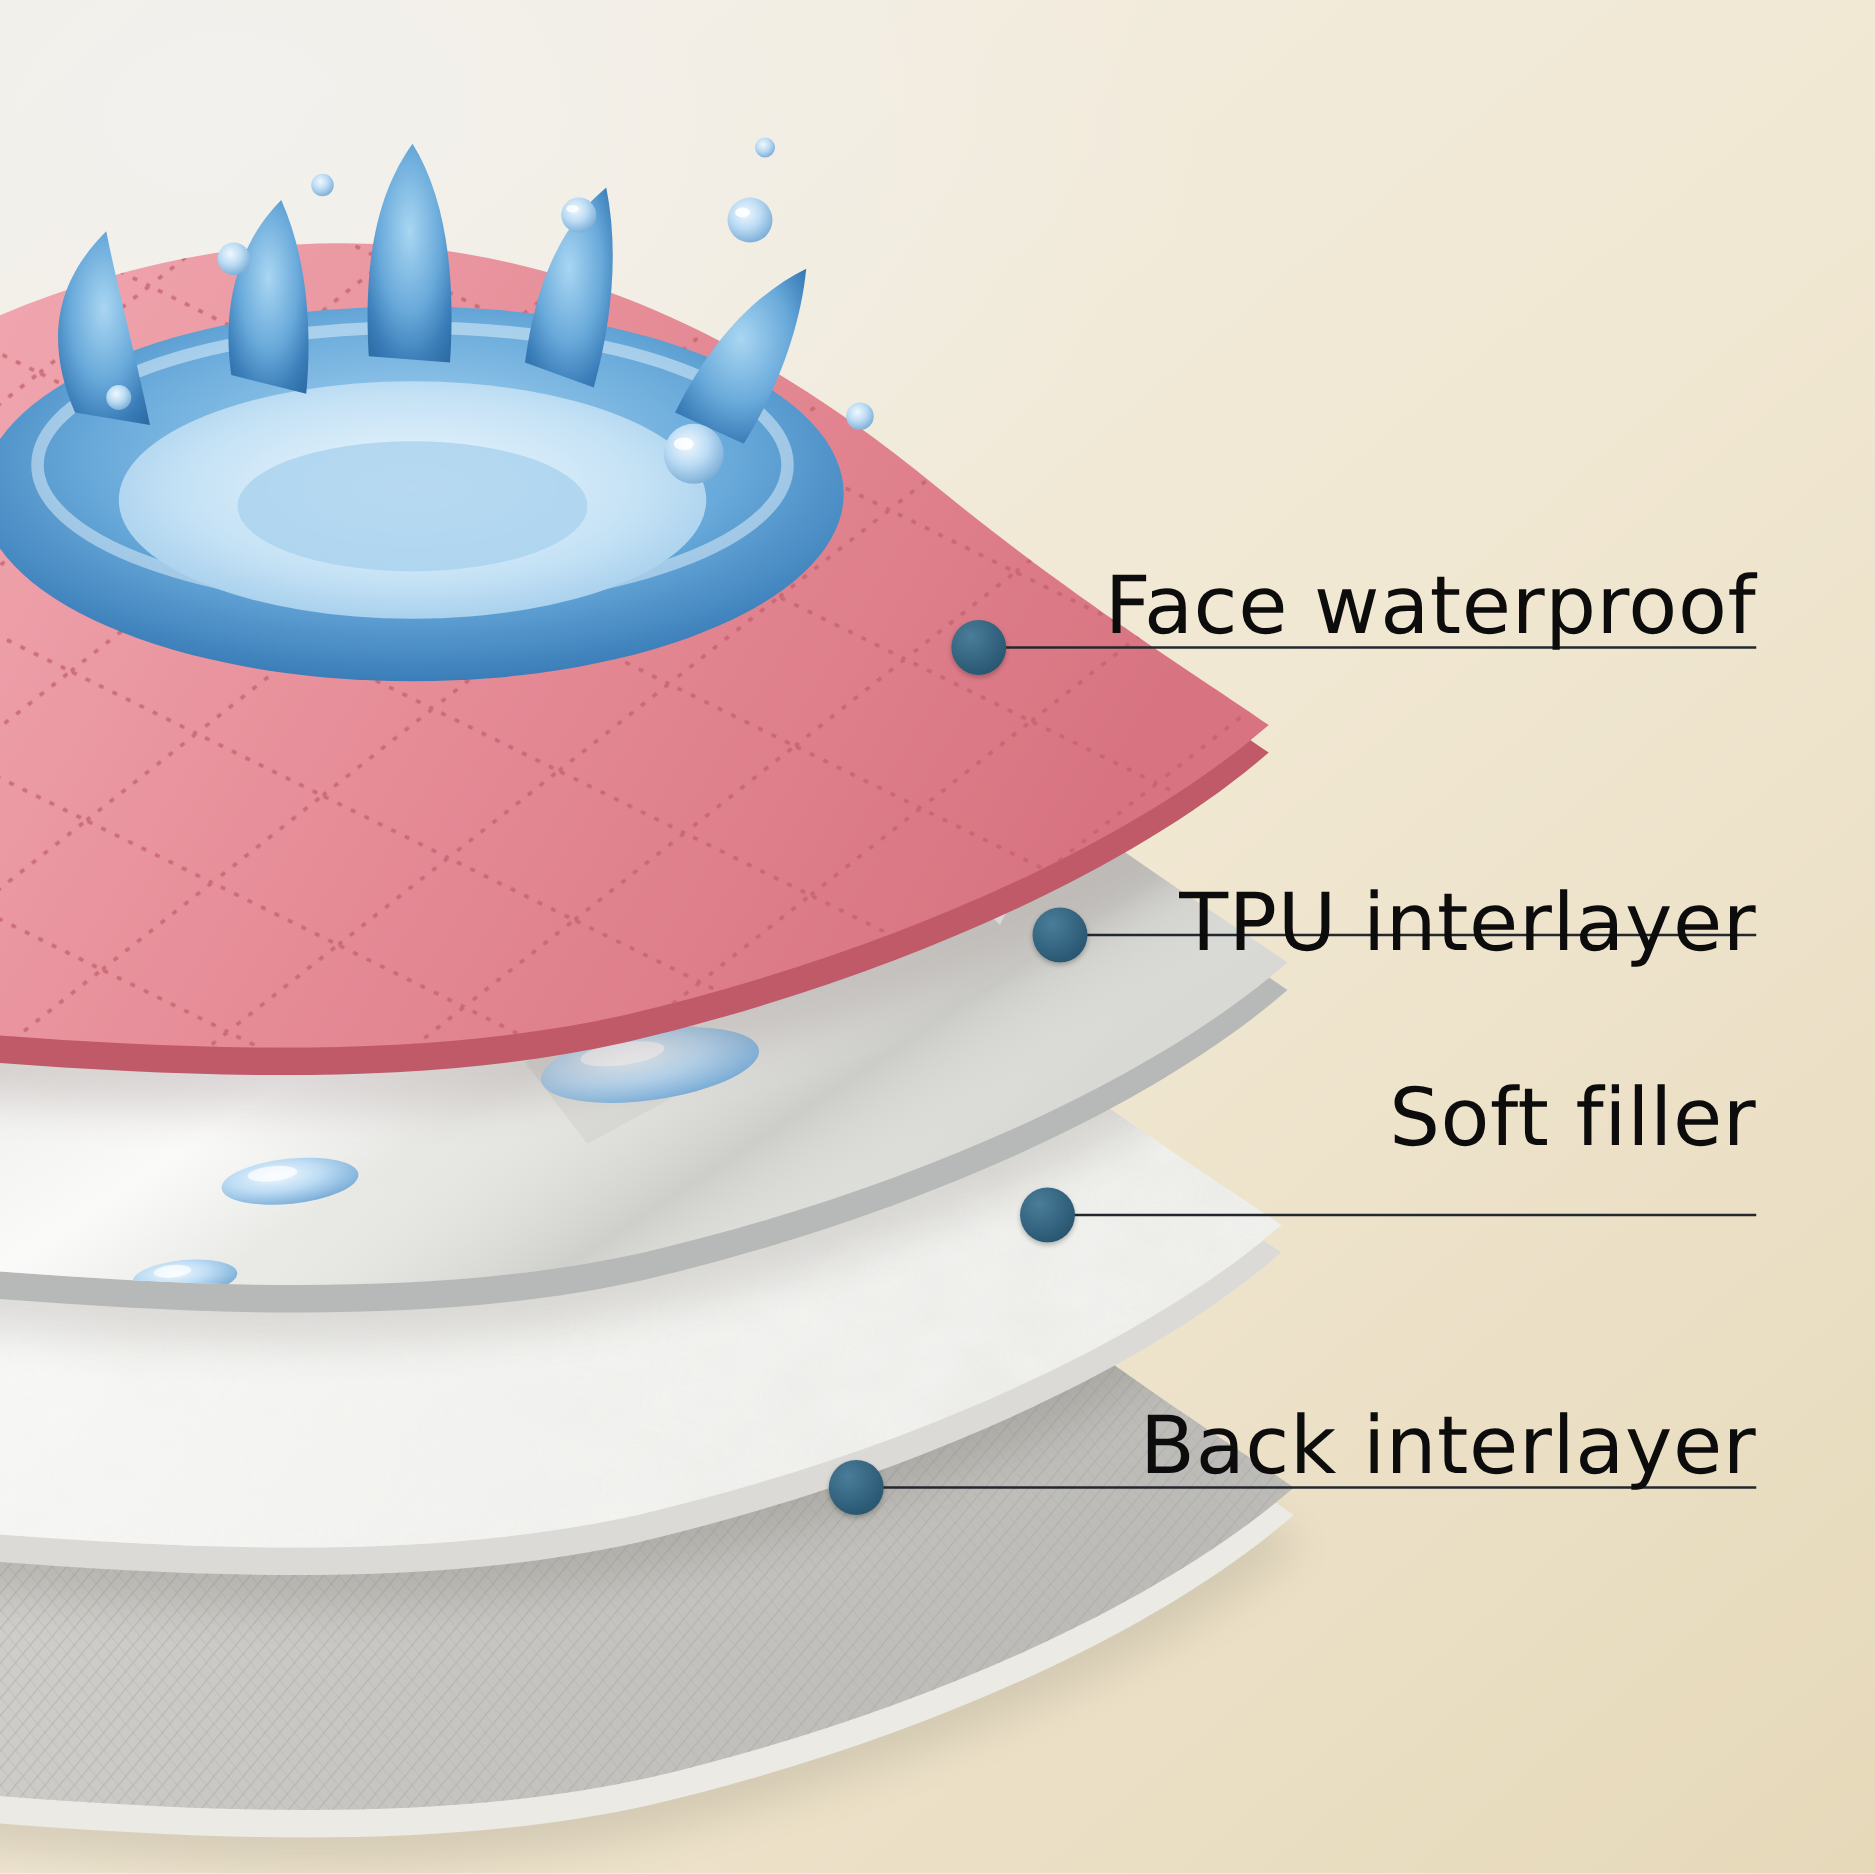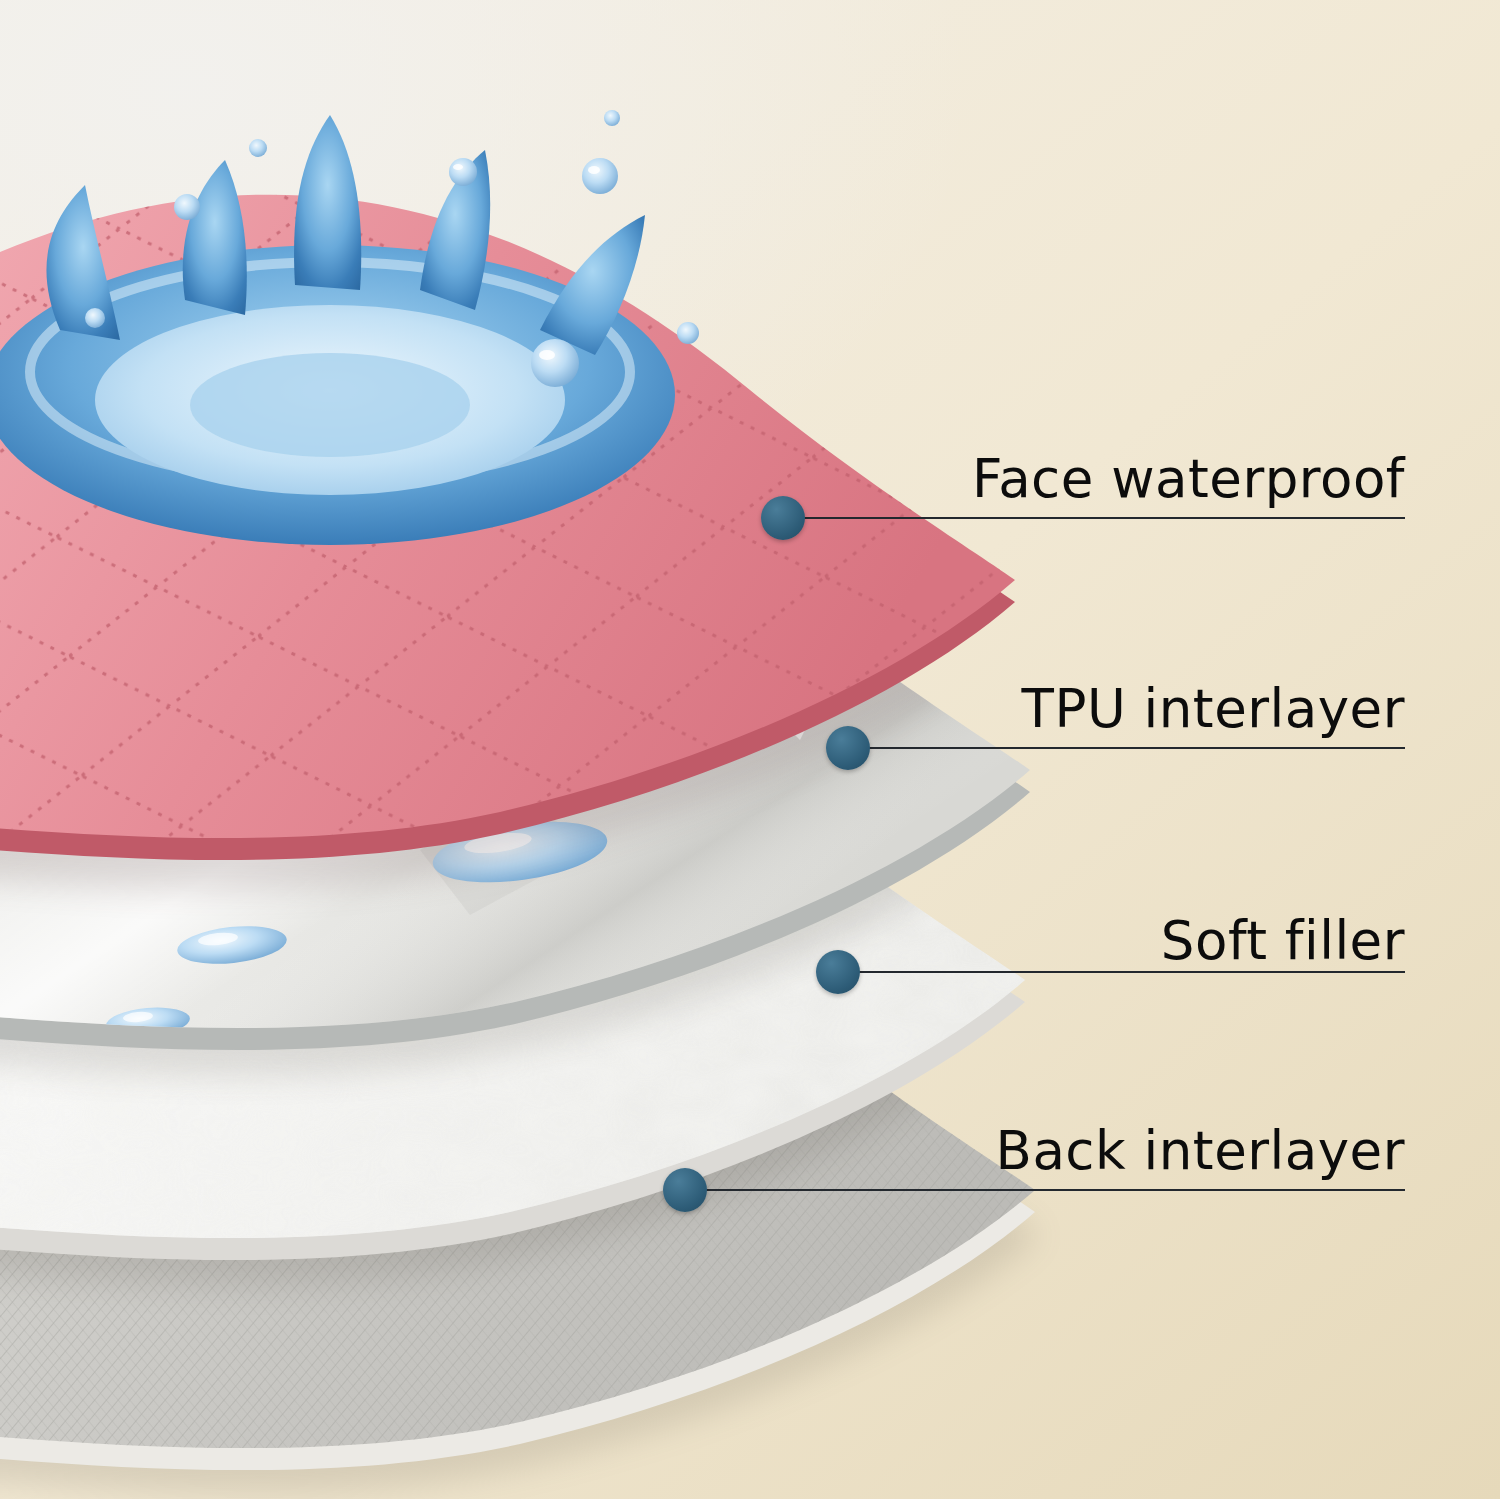--- a/index.html
+++ b/index.html
@@ -12,35 +12,35 @@
   }
   .art{position:absolute;left:0;top:0;}
   .callout-dot{
     position:absolute;width:44px;height:44px;border-radius:50%;
     background:radial-gradient(circle at 35% 30%, #4a7d99 0%, #2d5c77 65%, #234a61 100%);
     box-shadow:0 2px 4px rgba(0,0,0,.25);
   }
   .callout-line{position:absolute;height:2px;background:#23282e;}
   .callout-label{
     position:absolute;right:95px;text-align:right;
-    font-size:53px;line-height:1.1;font-weight:500;color:#0c0c0c;letter-spacing:.5px;
+    font-size:64px;line-height:1.1;font-weight:500;color:#0c0c0c;letter-spacing:.5px;
     white-space:nowrap;
   }
   
   .c1 .callout-dot{left:761px;top:496px;}
   .c1 .callout-line{left:783px;top:517px;width:622px;}
   .c1 .callout-label{top:450px;}
   
   .c2 .callout-dot{left:826px;top:726px;}
   .c2 .callout-line{left:848px;top:747px;width:557px;}
-  .c2 .callout-label{top:680px;}
+  .c2 .callout-label{top:704px;}
   
   .c3 .callout-dot{left:816px;top:950px;}
   .c3 .callout-line{left:838px;top:971px;width:567px;}
-  .c3 .callout-label{top:912px;margin-left:38px;}
+  .c3 .callout-label{top:860px;margin-left:38px;}
   
   .c4 .callout-dot{left:663px;top:1168px;}
   .c4 .callout-line{left:685px;top:1189px;width:720px;}
   .c4 .callout-label{top:1122px;}
 </style>
 </head>
 <body>
 
 <div class="stage">
 

